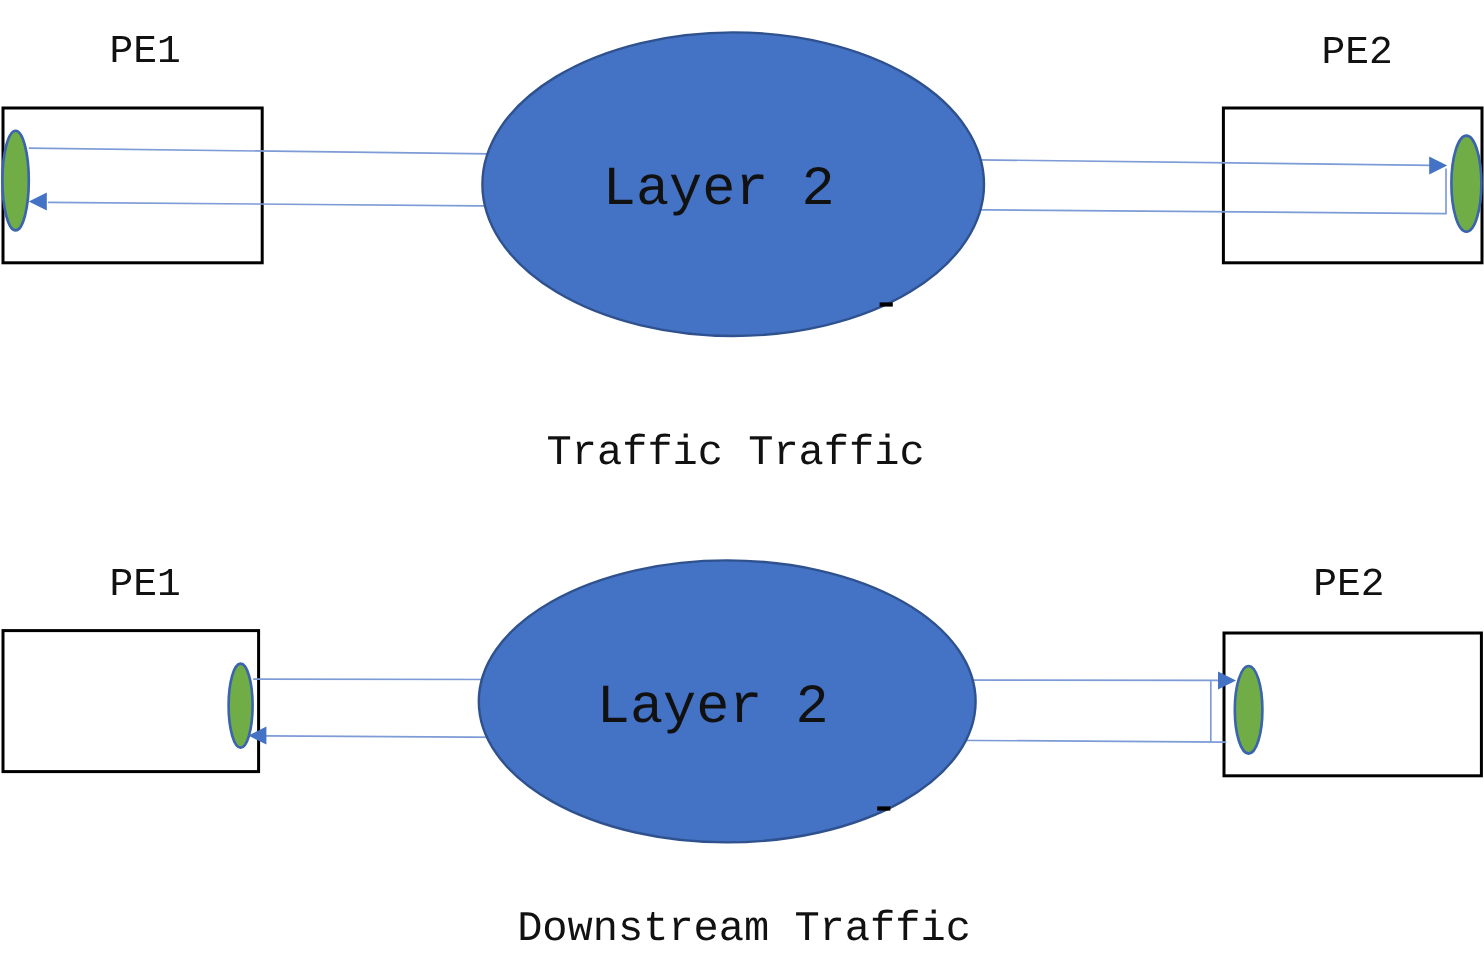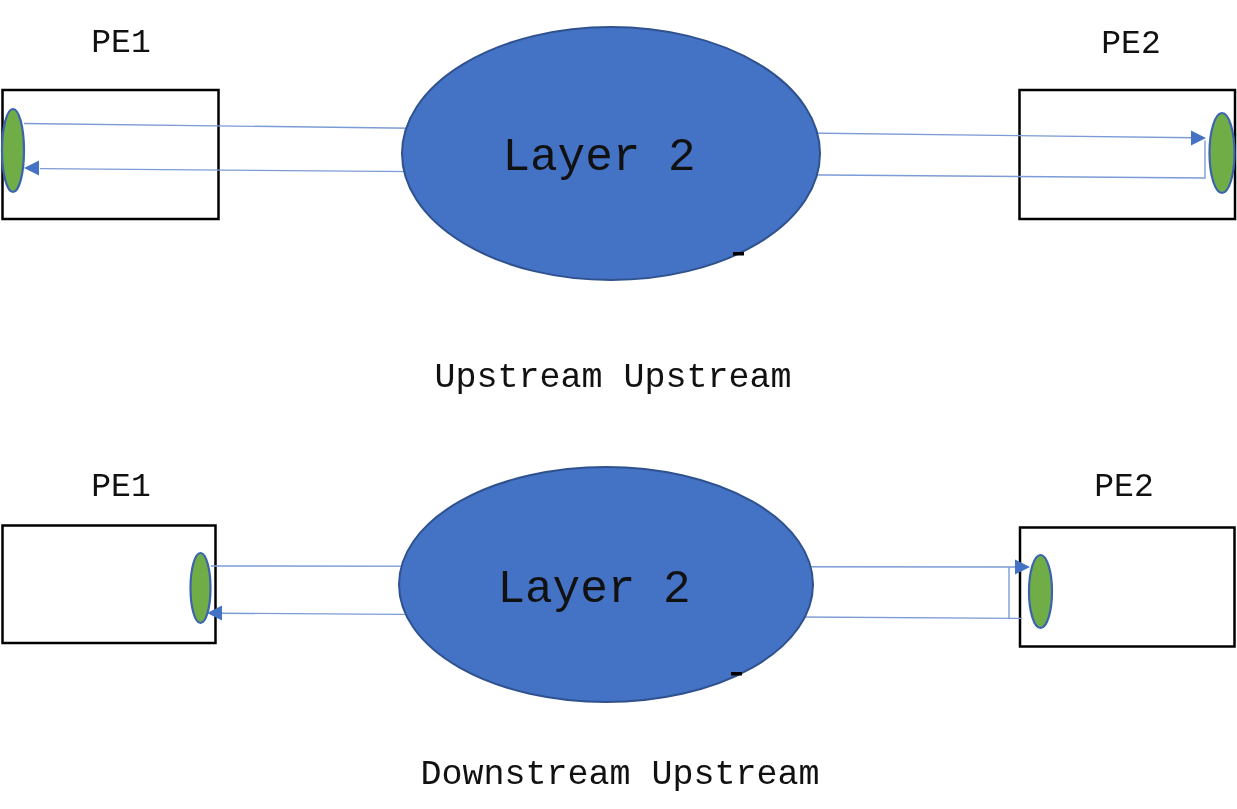--- a/index.html
+++ b/index.html
@@ -66,20 +66,20 @@
       <polygon points="1030,557 1015,549.5 1015,564.5" fill="#4472C4"></polygon>
       <polygon points="207,603 222,595.5 222,610.5" fill="#4472C4"></polygon>
 
       <rect x="731" y="662" width="11" height="3.5" fill="#000000"></rect>
     </g>
   </svg>
 
   <div class="label pe-label" style="left:121px; top:33px;">PE1</div>
   <div class="label pe-label" style="left:1131px; top:34px;">PE2</div>
   <div class="label cloud-label" style="left:599px; top:148px;">Layer 2</div>
-  <div class="label caption-label" style="left:613px; top:368px;">Upstream Upstream</div>
+  <div class="label caption-label" style="left:613px; top:368px;">Traffic Traffic</div>
 
   <div class="label pe-label" style="left:121px; top:477px;">PE1</div>
   <div class="label pe-label" style="left:1124px; top:477px;">PE2</div>
   <div class="label cloud-label" style="left:594px; top:580px;">Layer 2</div>
-  <div class="label caption-label" style="left:620px; top:765px;">Downstream Upstream</div>
+  <div class="label caption-label" style="left:620px; top:765px;">Downstream Traffic</div>
 
 </div>
 
 </body></html>

